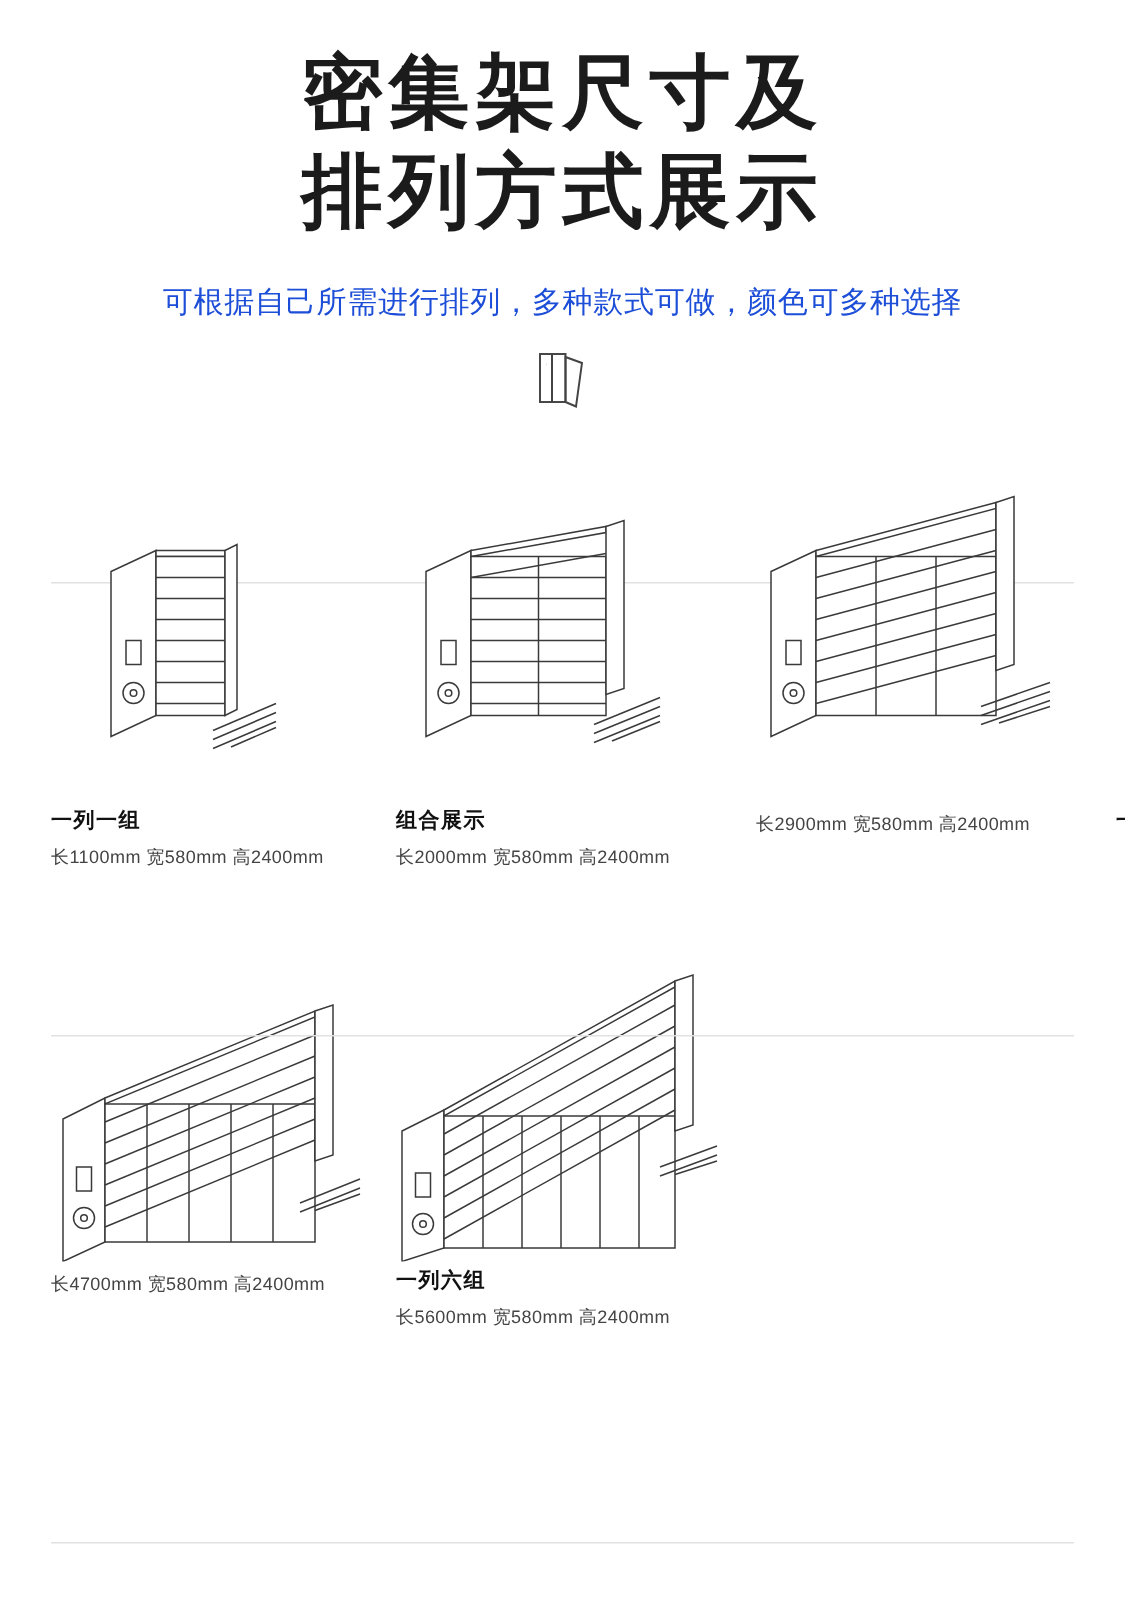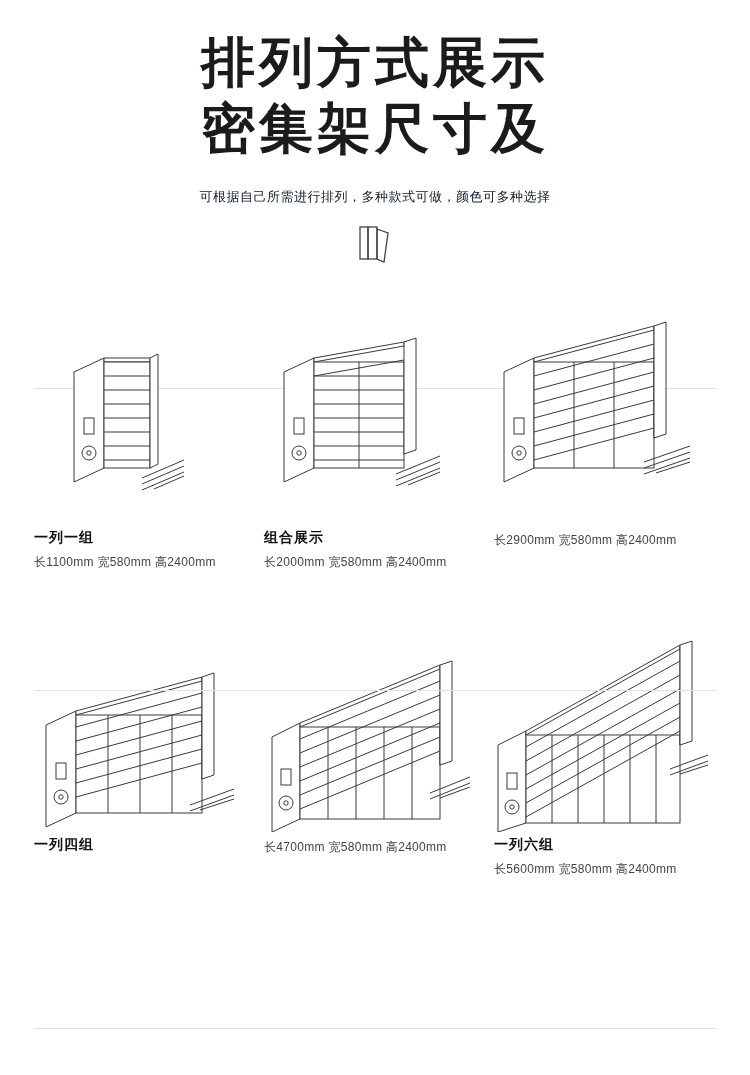--- a/index.html
+++ b/index.html
@@ -30,22 +30,22 @@
   .title-line {
     font-size: 54px;
     font-weight: bold;
     letter-spacing: 4px;
     color: #1b1b1b;
     line-height: 1.22;
     font-family: "Liberation Sans", sans-serif;
   }
   .subtitle {
     margin-top: 26px;
-    font-size: 13px;
-    color: #0f172a;
+    font-size: 20px;
+    color: #1d4ed8;
     letter-spacing: 0.5px;
   }
 
   .divider-icon {
     margin: 18px auto 0;
     width: 46px;
     height: 40px;
   }
 
   .badge-wrap {
@@ -61,21 +61,21 @@
     letter-spacing: 2px;
     padding: 10px 26px 11px;
     border-radius: 3px;
   }
 
   
   .grid {
     margin-top: 46px;
     padding: 0 34px;
     display: grid;
-    grid-template-columns: repeat(3, 1fr);
+    grid-template-columns: repeat(4, 1fr);
     grid-row-gap: 46px;
     grid-column-gap: 10px;
   }
   .cell {
     position: relative;
   }
   .art {
     height: 215px;
     position: relative;
   }
@@ -114,22 +114,22 @@
     color: #d8232a;
     letter-spacing: 0.5px;
   }
 </style>
 </head>
 <body>
 
 <div class="page">
 
   <div class="header">
+    <div class="title-line">密集架尺寸及</div>
     <div class="title-line">排列方式展示</div>
-    <div class="title-line">密集架尺寸及</div>
     <div class="subtitle">可根据自己所需进行排列，多种款式可做，颜色可多种选择</div>
 
     <div class="divider-icon">
       <svg width="46" height="40" viewBox="0 0 46 40" xmlns="http://www.w3.org/2000/svg">
         <g fill="none" stroke="#444" stroke-width="1.3">
           <rect x="8" y="3" width="8" height="32"></rect>
           <rect x="16" y="3" width="9" height="32"></rect>
           <path d="M25 5 L36 9 L32 38 L25 35 Z"></path>
           <path d="M12 10 h0.1"></path>
         </g>

